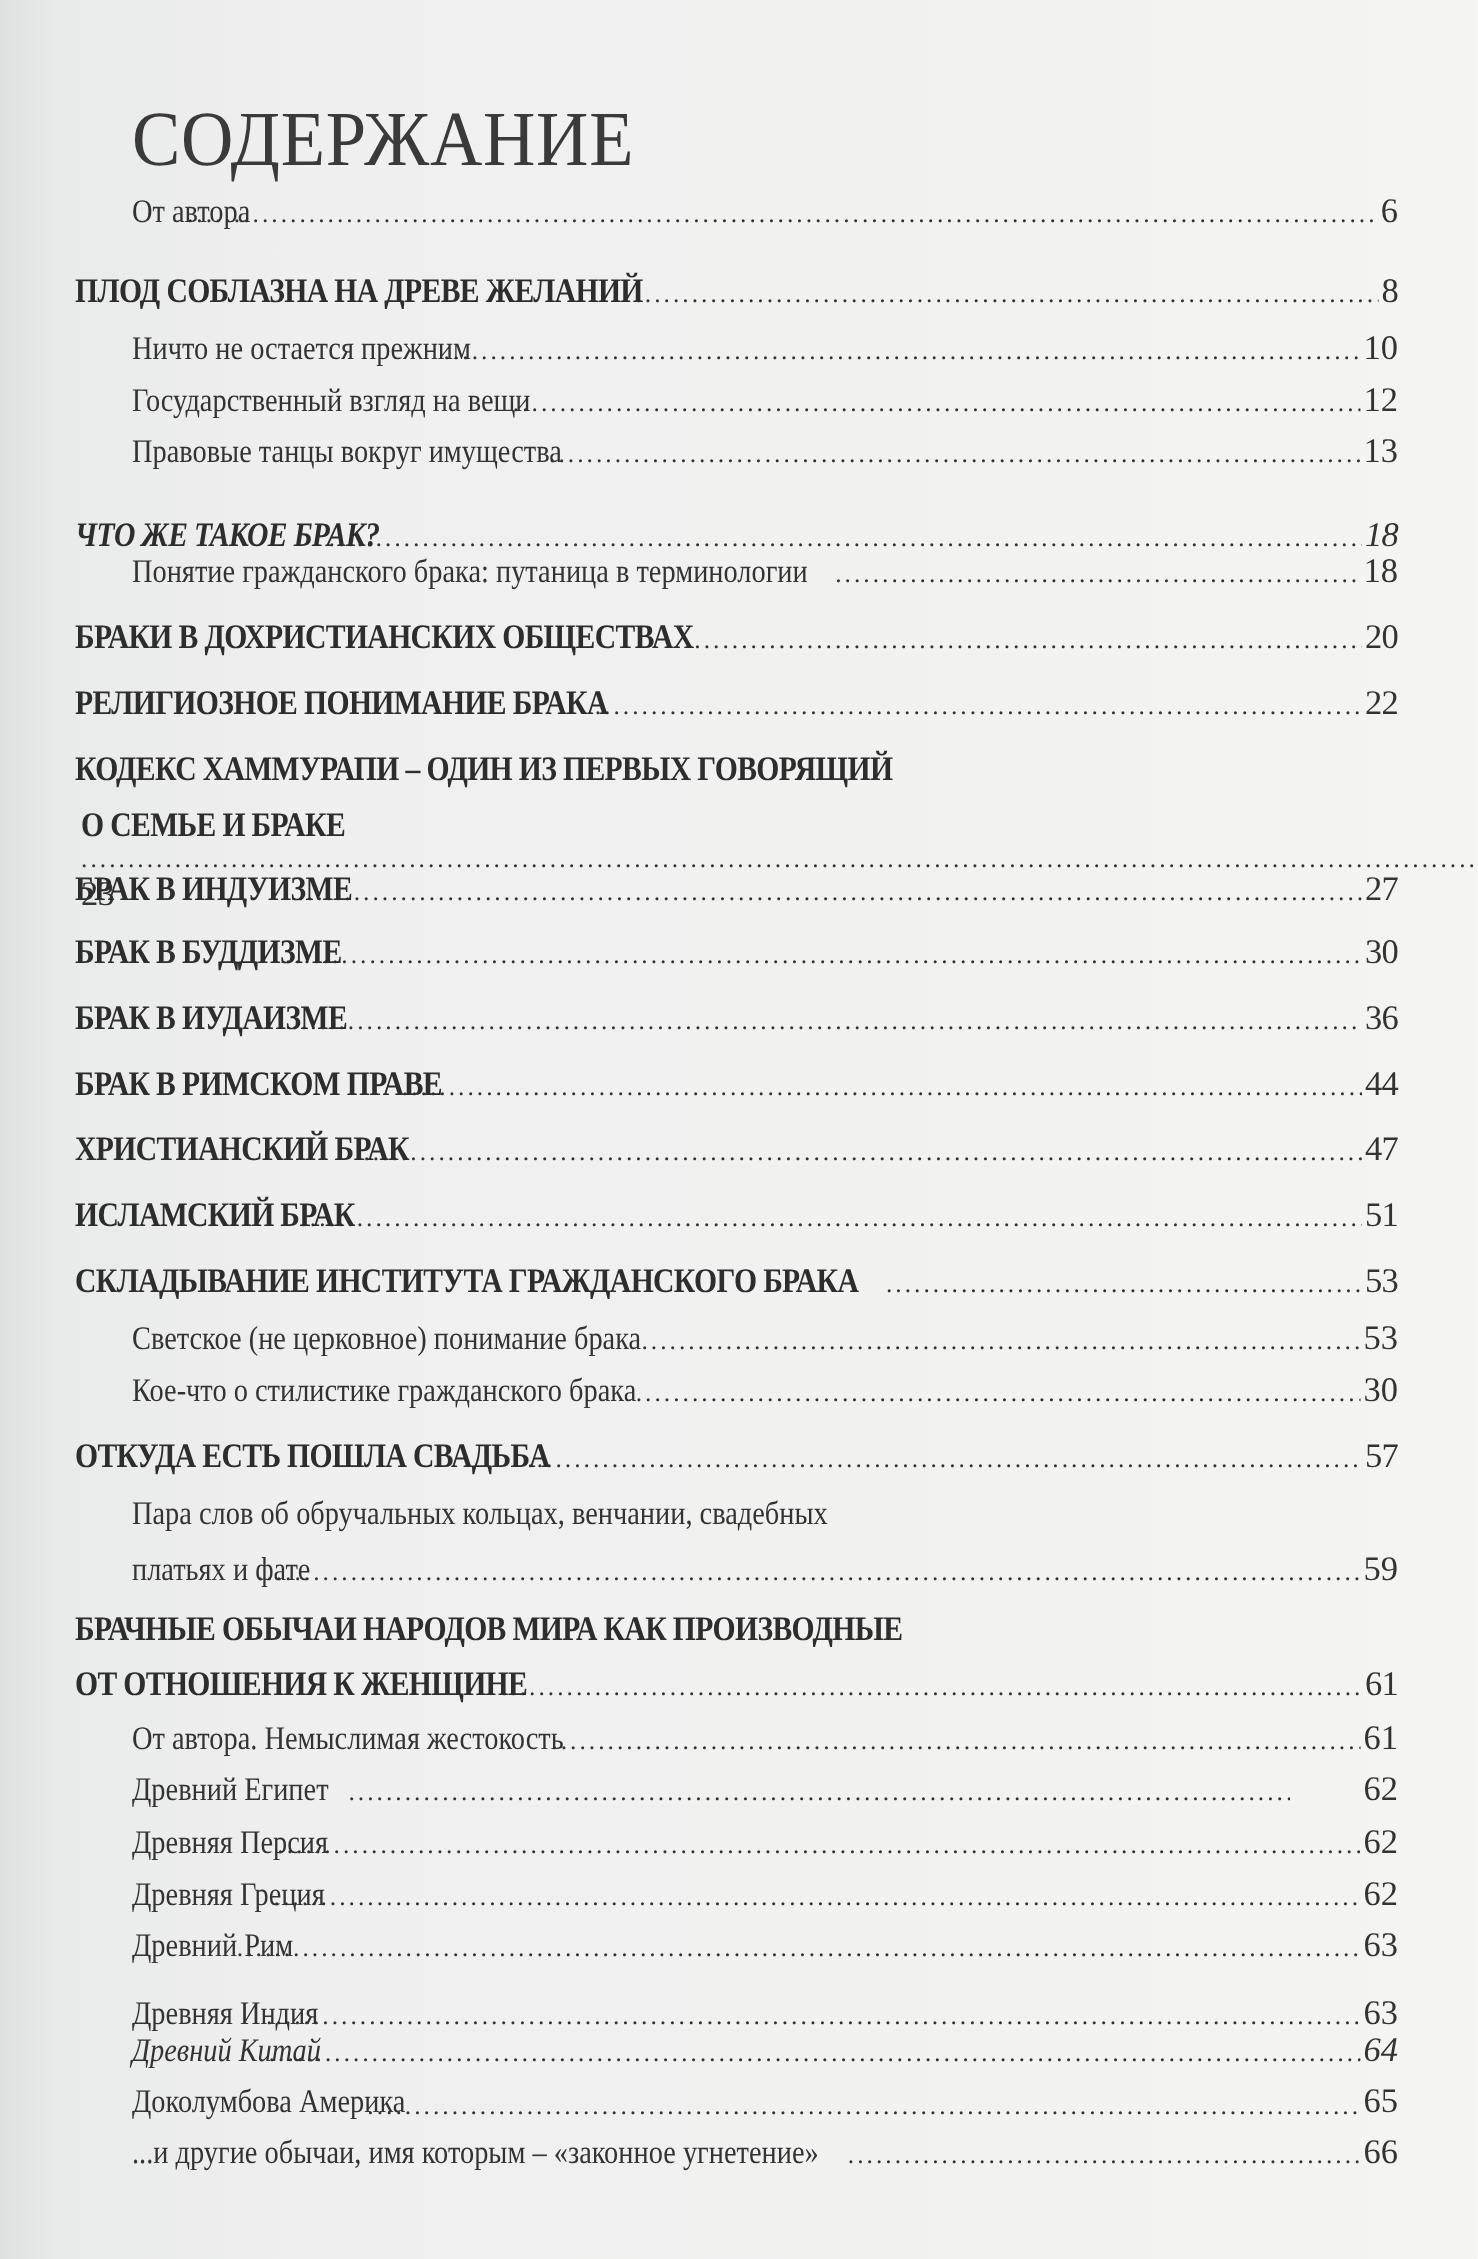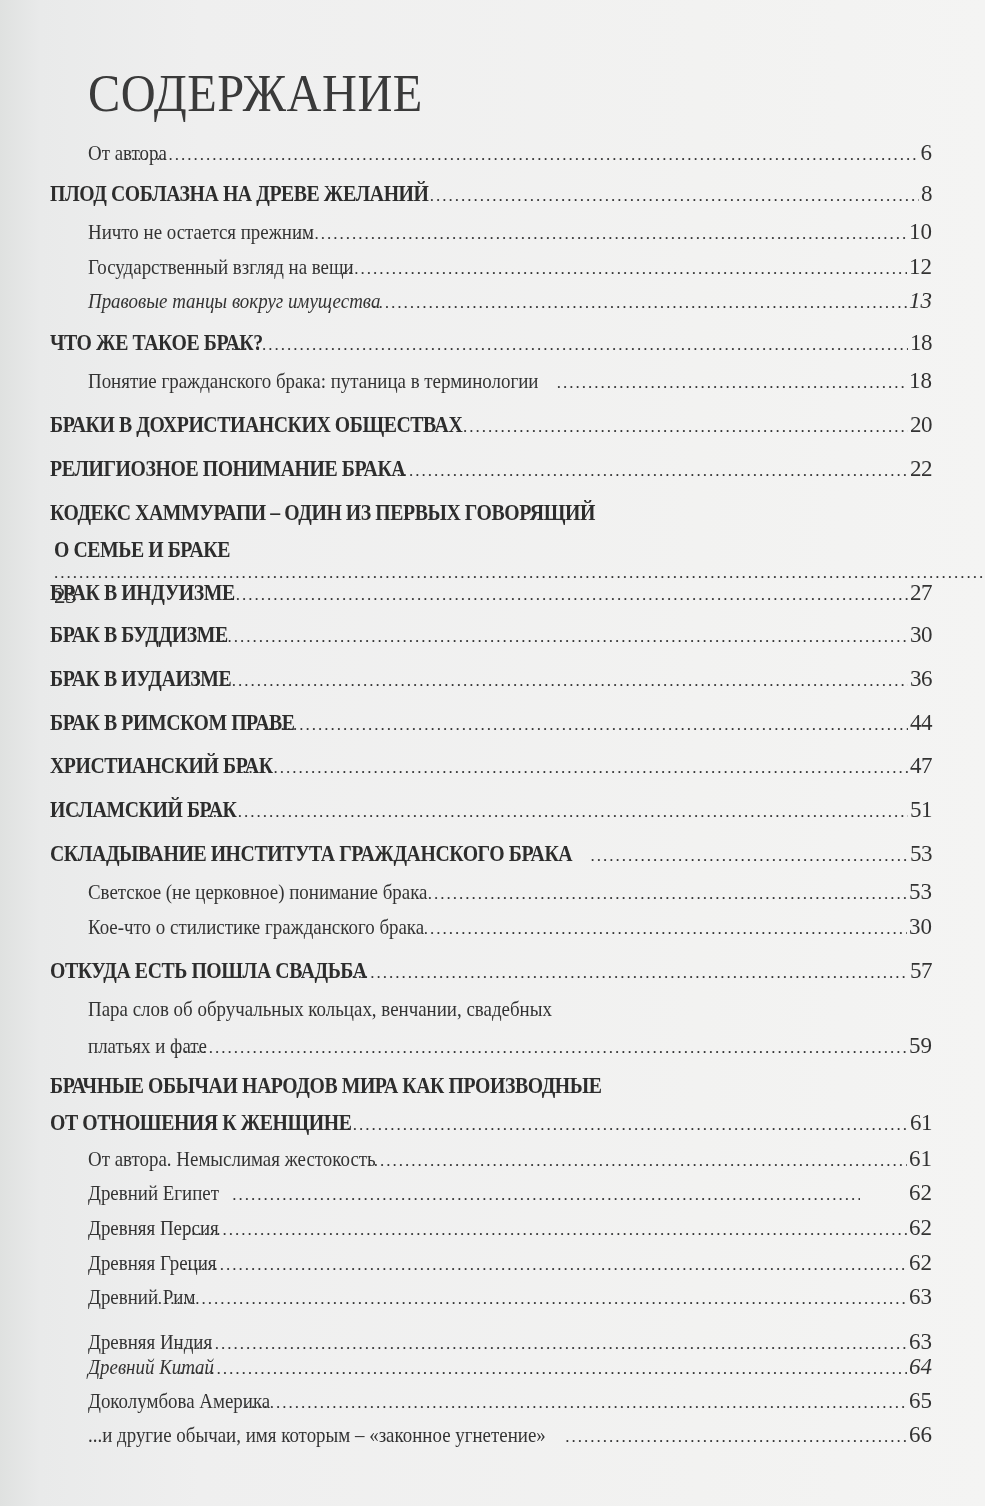--- a/index.html
+++ b/index.html
@@ -112,46 +112,46 @@
   }
 </style>
 </head>
 <body>
 
 <div class="ghost" style="left:620px;top:30px;font-size:22px;">&nbsp;</div>
 
 <h1 class="title">СОДЕРЖАНИЕ</h1>
 
 <div id="toc">
-    <div class="entry sub" style="top: 140px; font-family: Liberation Serif, serif;">
+    <div class="entry sub" style="top: 128px; font-family: Liberation Serif, serif;">
     <span class="label">От автора</span>
     <span class="dots"></span>
     <span class="page">6</span>
   </div>
     <div class="entry chapter" style="top: 181px;">
     <span class="label">ПЛОД СОБЛАЗНА НА  ДРЕВЕ ЖЕЛАНИЙ</span>
     <span class="dots"></span>
     <span class="page">8</span>
   </div>
     <div class="entry sub" style="top: 219px;">
     <span class="label">Ничто не остается прежним</span>
     <span class="dots"></span>
     <span class="page">10</span>
   </div>
     <div class="entry sub" style="top: 254px;">
     <span class="label">Государственный взгляд на вещи</span>
     <span class="dots"></span>
     <span class="page">12</span>
   </div>
-    <div class="entry sub" style="top: 288px; font-style: italic;">
+    <div class="entry sub" style="top: 288px;">
     <span class="label">Правовые танцы вокруг имущества</span>
     <span class="dots"></span>
     <span class="page">13</span>
   </div>
-    <div class="entry chapter" style="top: 330px;">
+    <div class="entry chapter" style="top: 344px; font-style: italic;">
     <span class="label">ЧТО ЖЕ ТАКОЕ БРАК?</span>
     <span class="dots"></span>
     <span class="page">18</span>
   </div>
     <div class="entry sub" style="top: 368px;">
     <span class="label">Понятие гражданского брака: путаница в терминологии</span>
     <span class="dots"></span>
     <span class="page">18</span>
   </div>
     <div class="entry chapter" style="top: 412px;">
@@ -260,21 +260,21 @@
     <div class="entry sub" style="top: 1319px; margin-top: 10px;">
     <span class="label">Древняя Индия</span>
     <span class="dots"></span>
     <span class="page">63</span>
   </div>
     <div class="entry sub" style="top: 1354px; font-style: italic;">
     <span class="label">Древний Китай</span>
     <span class="dots"></span>
     <span class="page">64</span>
   </div>
-    <div class="entry sub" style="top: 1388px;">
+    <div class="entry sub" style="top: 1388px; align-items: flex-end;">
     <span class="label">Доколумбова Америка</span>
     <span class="dots"></span>
     <span class="page">65</span>
   </div>
     <div class="entry sub" style="top: 1422px;">
     <span class="label">...и другие обычаи, имя которым – «законное угнетение»</span>
     <span class="dots"></span>
     <span class="page">66</span>
   </div>
   </div>

